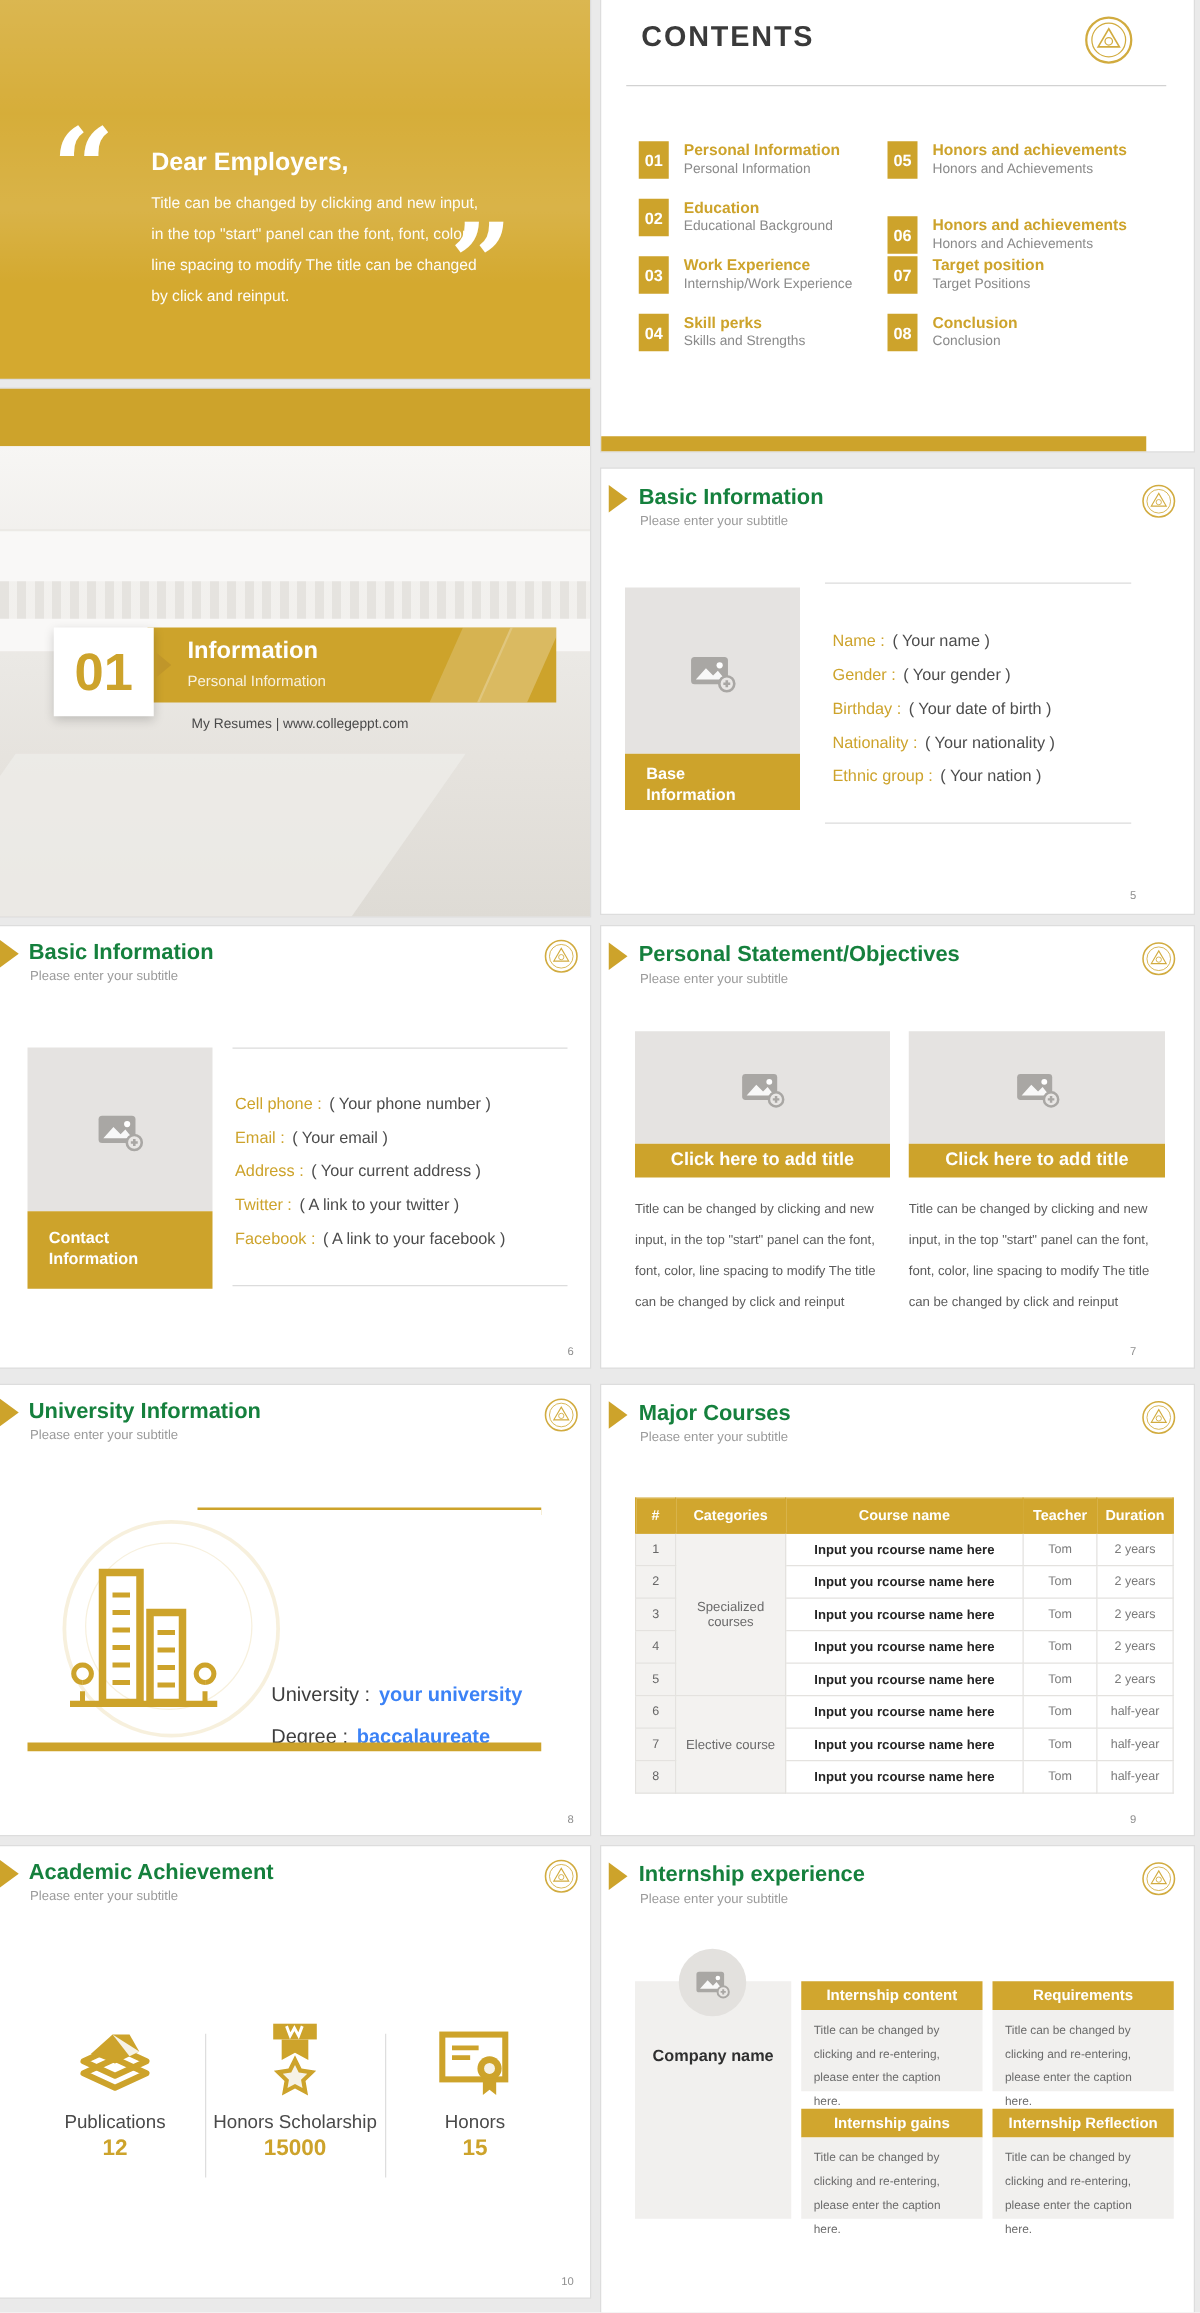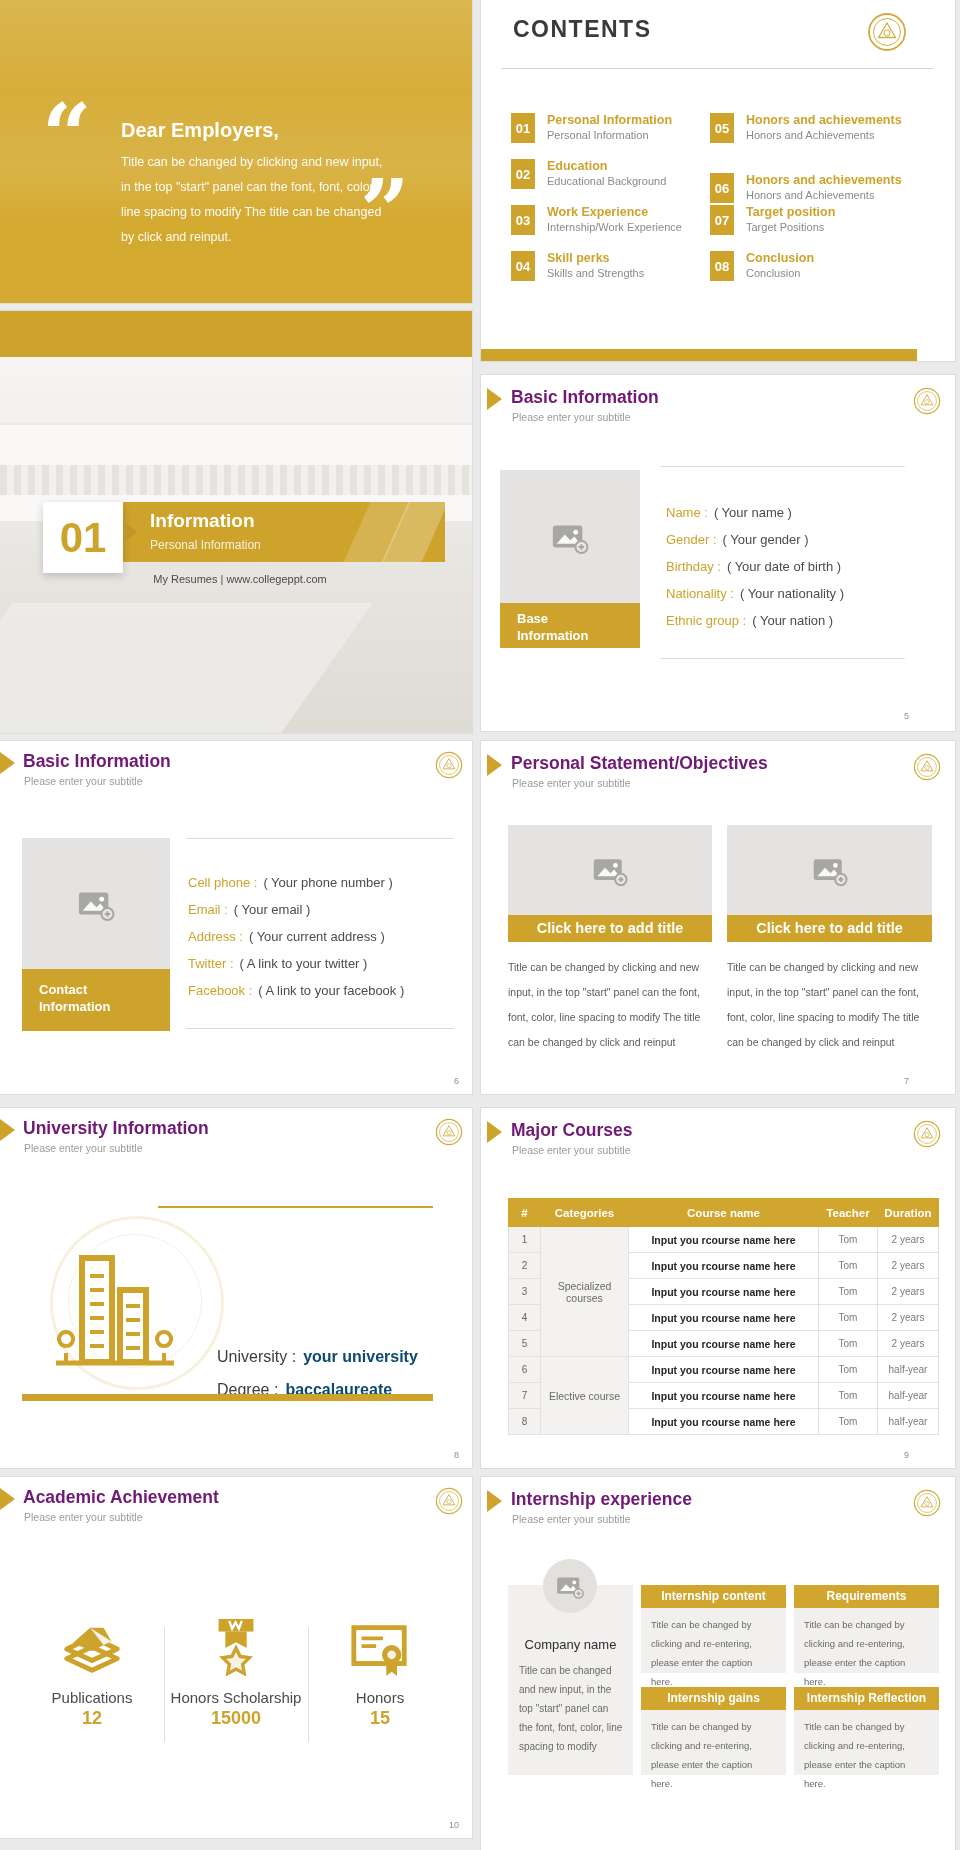--- a/index.html
+++ b/index.html
@@ -57,21 +57,21 @@
   .s-banner{position:absolute;left:118px;top:191px;width:327px;height:60px;background:#cda32b;z-index:2;overflow:hidden;}
   .s-notch{position:absolute;left:125px;top:211px;width:0;height:0;z-index:4;
      border-left:12px solid #c0962a;border-top:10px solid transparent;border-bottom:10px solid transparent;}
   .s-bt{position:absolute;left:32px;top:8px;color:#fff;font-size:19px;font-weight:bold;}
   .s-bs{position:absolute;left:32px;top:36px;color:rgba(255,255,255,.85);font-size:12px;}
   .s-chev{position:absolute;top:0;height:60px;width:40px;background:rgba(255,255,255,.18);transform:skewX(-24deg);}
   .s-cap{position:absolute;left:100px;top:262px;width:280px;text-align:center;color:#4a4a4a;font-size:11px;z-index:2;}
 
   
   .hdr-arrow{position:absolute;width:0;height:0;border-top:11px solid transparent;border-bottom:11px solid transparent;}
-  .h-title{position:absolute;font-size:17.5px;font-weight:bold;color:#701a75;white-space:nowrap;}
+  .h-title{position:absolute;font-size:17.5px;font-weight:bold;color:#15803d;white-space:nowrap;}
   .h-sub{position:absolute;font-size:10.5px;color:#9a9a9a;}
   .tile-l .hdr-arrow{left:0;top:11px;border-left:15px solid #cda32b;}
   .tile-l .h-title{left:23px;top:10px;}
   .tile-l .h-sub{left:24px;top:34px;}
   .tile-l .seal{right:9px;top:10px;width:28px;height:28px;}
   .tile-r .hdr-arrow{left:6px;top:13px;border-left:15px solid #cda32b;}
   .tile-r .h-title{left:30px;top:12px;}
   .tile-r .h-sub{left:31px;top:36px;}
   .tile-r .seal{right:14px;top:12px;width:28px;height:28px;}
 
@@ -96,21 +96,21 @@
   
   .u-box{position:absolute;left:22px;top:100px;width:411px;height:188px;background:#fff;overflow:hidden;}
   .u-wm{position:absolute;left:28px;top:8px;width:168px;height:168px;border:3px solid rgba(205,163,43,.16);
      border-radius:50%;}
   .u-wm2{position:absolute;left:46px;top:26px;width:132px;height:132px;border:1px solid rgba(205,163,43,.16);border-radius:50%;}
   .u-topbar{position:absolute;left:158px;top:98px;width:275px;height:6px;background:#cda32b;}
   .u-botbar{position:absolute;left:22px;top:286px;width:411px;height:7px;background:#cda32b;}
   .u-fields{position:absolute;left:195px;top:132px;}
   .u-field{height:33px;line-height:33px;font-size:16px;white-space:nowrap;}
   .u-k{color:#3d3d3d;}
-  .u-v{color:#0c4a6e;font-weight:bold;margin-left:7px;}
+  .u-v{color:#3b82f6;font-weight:bold;margin-left:7px;}
 
   
   .crs-table{position:absolute;left:27px;top:90px;border-collapse:collapse;table-layout:fixed;width:430px;
      font-size:10px;}
   .crs-table th{background:#d1a62e;color:#fff;font-size:11.5px;font-weight:bold;height:25px;
      border:1px solid #d1a62e;}
   .crs-table td{border:1px solid #e4e2df;height:23px;text-align:center;color:#7b7b7b;}
   td.cell-num{background:#f3f2f0;color:#666;}
   td.cell-cat{background:#f3f2f0;color:#6a6a6a;font-size:10.5px;}
   td.cell-course{font-weight:bold;color:#262626;font-size:10.5px;}
@@ -119,21 +119,21 @@
   .a-sep{position:absolute;top:150px;width:1px;height:115px;background:#dedede;}
   .a-item{position:absolute;top:140px;width:144px;text-align:center;}
   .a-icon{height:64px;}
   .a-label{margin-top:8px;font-size:15px;color:#4a4a4a;}
   .a-value{margin-top:2px;font-size:18px;font-weight:bold;color:#cda32b;}
 
   
   .i-company{position:absolute;left:27px;top:108px;width:125px;height:190px;background:#f1f0ee;}
   .i-circle{position:absolute;left:62px;top:82px;width:54px;height:54px;border-radius:50%;background:#e3e1de;
      display:flex;align-items:center;justify-content:center;z-index:2;}
-  .i-cname{position:absolute;left:27px;top:160px;width:125px;text-align:center;font-size:13px;font-weight:normal;color:#2f2f2f;}
+  .i-cname{position:absolute;left:27px;top:160px;width:125px;text-align:center;font-size:13px;font-weight:bold;color:#2f2f2f;}
   .i-cbody{position:absolute;left:38px;top:184px;width:104px;font-size:10px;color:#6a6a6a;line-height:19px;}
   .i-head{position:absolute;height:23px;background:#d1a62e;color:#fff;font-size:12px;font-weight:bold;
      text-align:center;line-height:23px;}
   .i-body{position:absolute;background:#f1f0ee;font-size:9.5px;color:#6a6a6a;line-height:19px;
      padding:7px 10px;box-sizing:border-box;}
 </style>
 </head>
 <body>
 
 <svg width="0" height="0" style="position:absolute">
@@ -511,21 +511,20 @@
         <use href="#seal-g"></use>
       </svg>
 
     <div class="i-company"></div>
     <div class="i-circle">
       <svg width="30" height="28" viewBox="0 0 42 38">
           <use href="#imgph-g"></use>
         </svg>
     </div>
     <div class="i-cname">Company name</div>
-    <div class="i-cbody">Title can be changed and new input, in the top "start" panel can the font, font, color, line spacing to modify</div>
 
     <div class="i-head" style="left:160px;top:108px;width:145px">Internship content</div>
     <div class="i-body" style="left:160px;top:131px;width:145px;height:65px">Title can be changed by clicking and re-entering, please enter the caption here.</div>
     <div class="i-head" style="left:313px;top:108px;width:145px">Requirements</div>
     <div class="i-body" style="left:313px;top:131px;width:145px;height:65px">Title can be changed by clicking and re-entering, please enter the caption here.</div>
     <div class="i-head" style="left:160px;top:210px;width:145px">Internship gains</div>
     <div class="i-body" style="left:160px;top:233px;width:145px;height:65px">Title can be changed by clicking and re-entering, please enter the caption here.</div>
     <div class="i-head" style="left:313px;top:210px;width:145px">Internship Reflection</div>
     <div class="i-body" style="left:313px;top:233px;width:145px;height:65px">Title can be changed by clicking and re-entering, please enter the caption here.</div>
 

